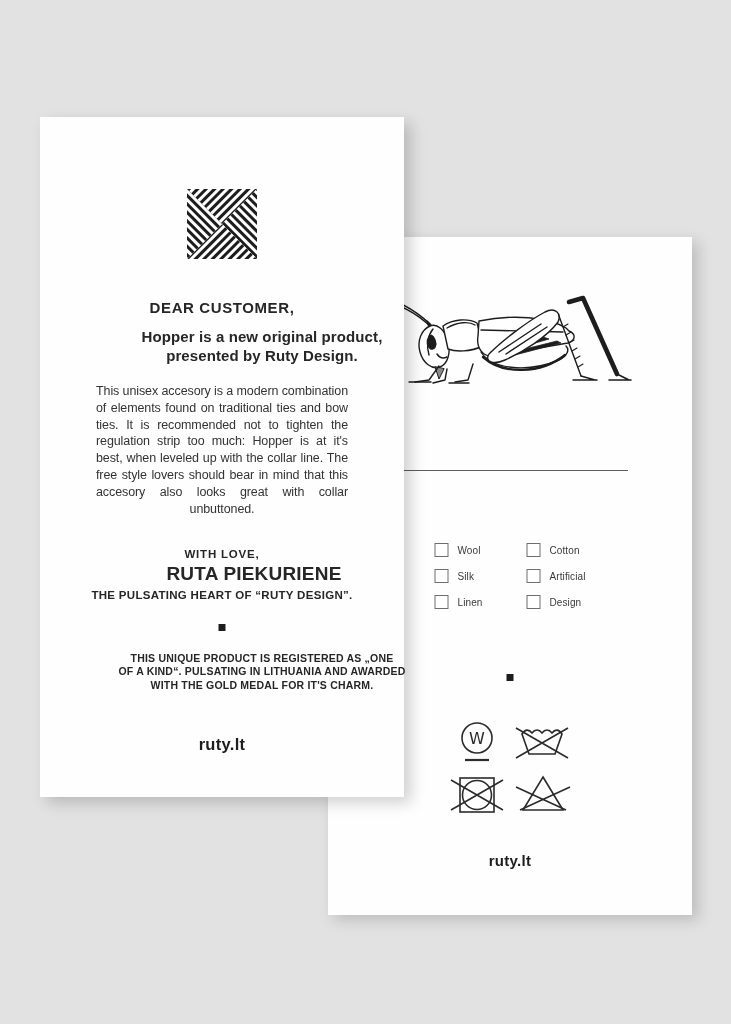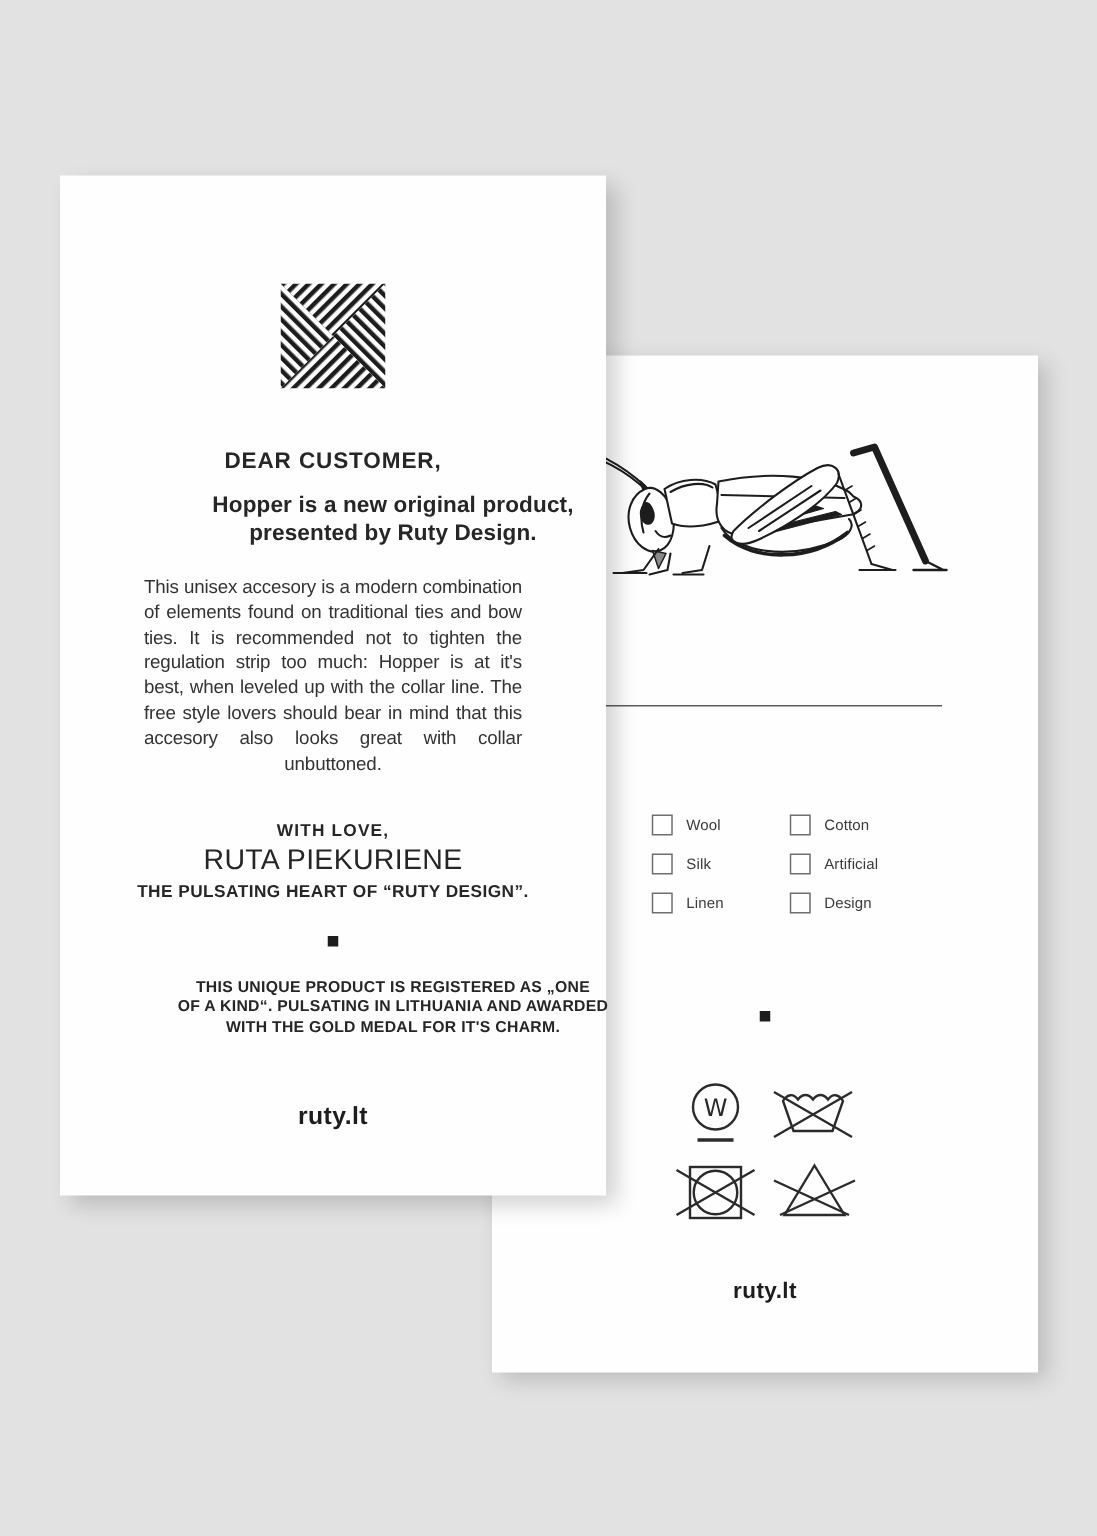--- a/index.html
+++ b/index.html
@@ -13,21 +13,21 @@
   .center{text-align:center;}
   .pre{white-space:pre-line;padding-left:40px;}
 
   
   .logo{left:50%;top:72px;transform:translateX(-50%);}
   .greeting{top:182px;width:100%;font-size:15px;font-weight:bold;letter-spacing:.6px;color:#262626;}
   .intro{top:210px;width:100%;font-size:15px;font-weight:bold;line-height:19px;letter-spacing:.1px;color:#262626;}
   .bodytext{top:266px;left:56px;width:252px;font-size:12.5px;line-height:16.8px;letter-spacing:-.1px;
             text-align:justify;text-align-last:center;color:#333;}
   .signoff{top:431px;width:100%;font-size:11.5px;font-weight:bold;letter-spacing:.8px;color:#262626;}
-  .signature{top:446px;width:100%;font-size:19px;font-weight:normal;letter-spacing:.2px;color:#262626;}
+  .signature{top:446px;width:100%;font-size:19px;font-weight:bold;letter-spacing:.2px;color:#262626;padding-left:32px;}
   .sig-sub{top:472px;width:100%;font-size:11.5px;font-weight:bold;letter-spacing:.3px;color:#262626;}
   .sq{width:7px;height:7px;background:#1d1d1d;}
   .sq.front-sq{top:507px;}
   .sq.back-sq{top:437px;}
   .registration{top:535px;width:100%;font-size:10.5px;font-weight:bold;line-height:13.4px;
                 letter-spacing:.2px;color:#262626;}
   .website-front{top:618px;width:100%;font-size:16.5px;font-weight:bold;letter-spacing:.3px;color:#1d1d1d;}
 
   
   .hopper-art{left:45px;top:53px;}

